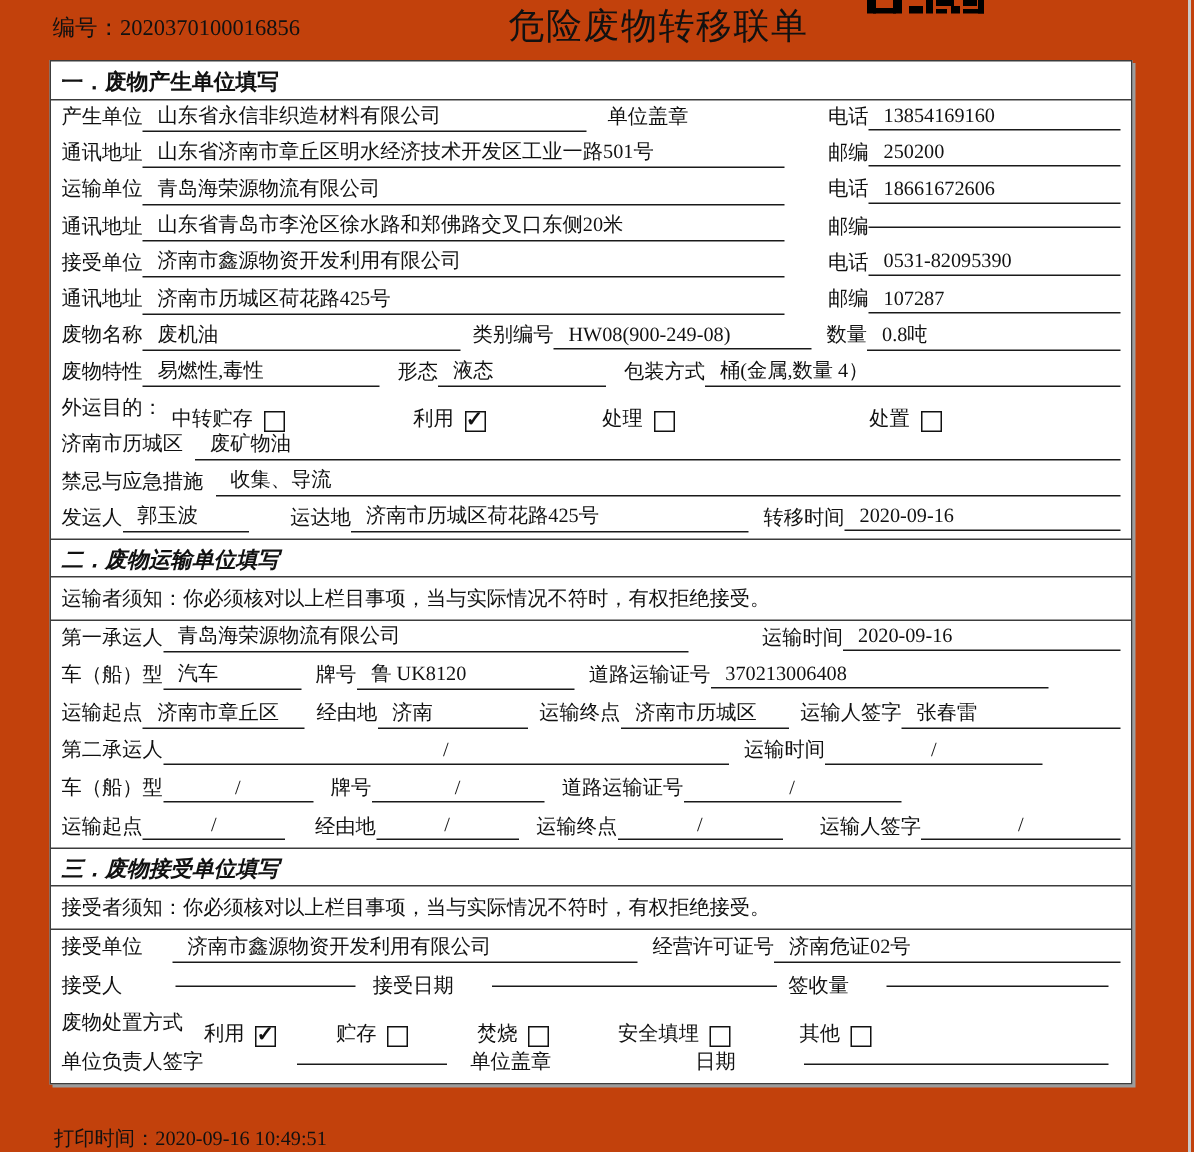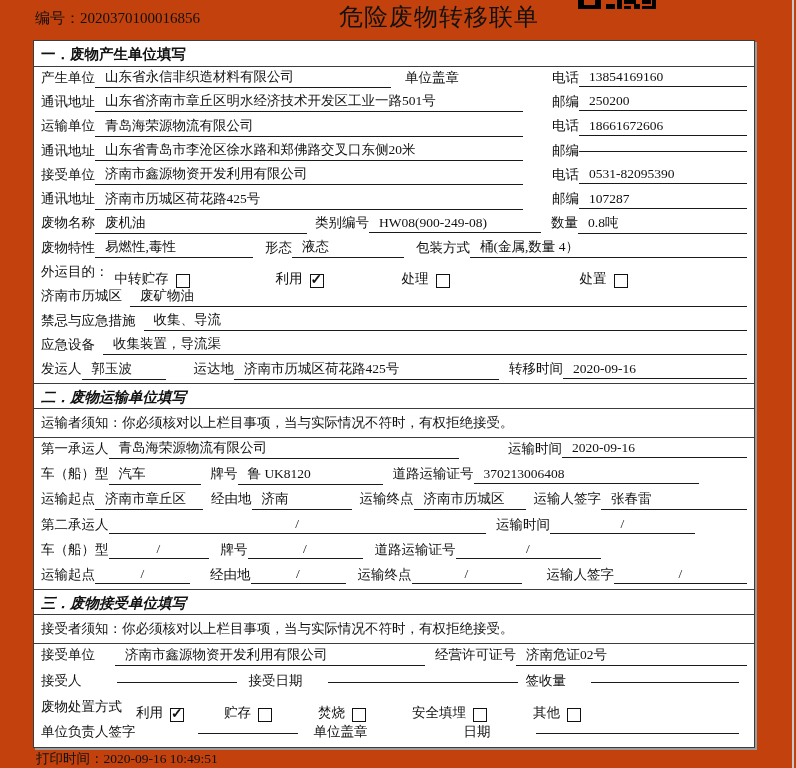--- a/index.html
+++ b/index.html
@@ -161,24 +161,20 @@
     <div class="row h1">
       <span class="lbl">济南市历城区</span>
       <span class="val grow" style="margin-left:8px">废矿物油</span>
     </div>
 
     <div class="row h1">
       <span class="lbl">禁忌与应急措施</span>
       <span class="val grow" style="margin-left:8px">收集、导流</span>
     </div>
 
-    <div class="row h1">
-      <span class="lbl">应急设备</span>
-      <span class="val grow" style="margin-left:8px">收集装置，导流渠</span>
-    </div>
 
     <div class="row h1">
       <span class="lbl">发运人</span>
       <span class="val" style="width:84px">郭玉波</span>
       <span class="lbl" style="margin-left:28px">运达地</span>
       <span class="val" style="width:265px">济南市历城区荷花路425号</span>
       <span class="lbl" style="margin-left:10px">转移时间</span>
       <span class="val grow">2020-09-16</span>
     </div>
 

